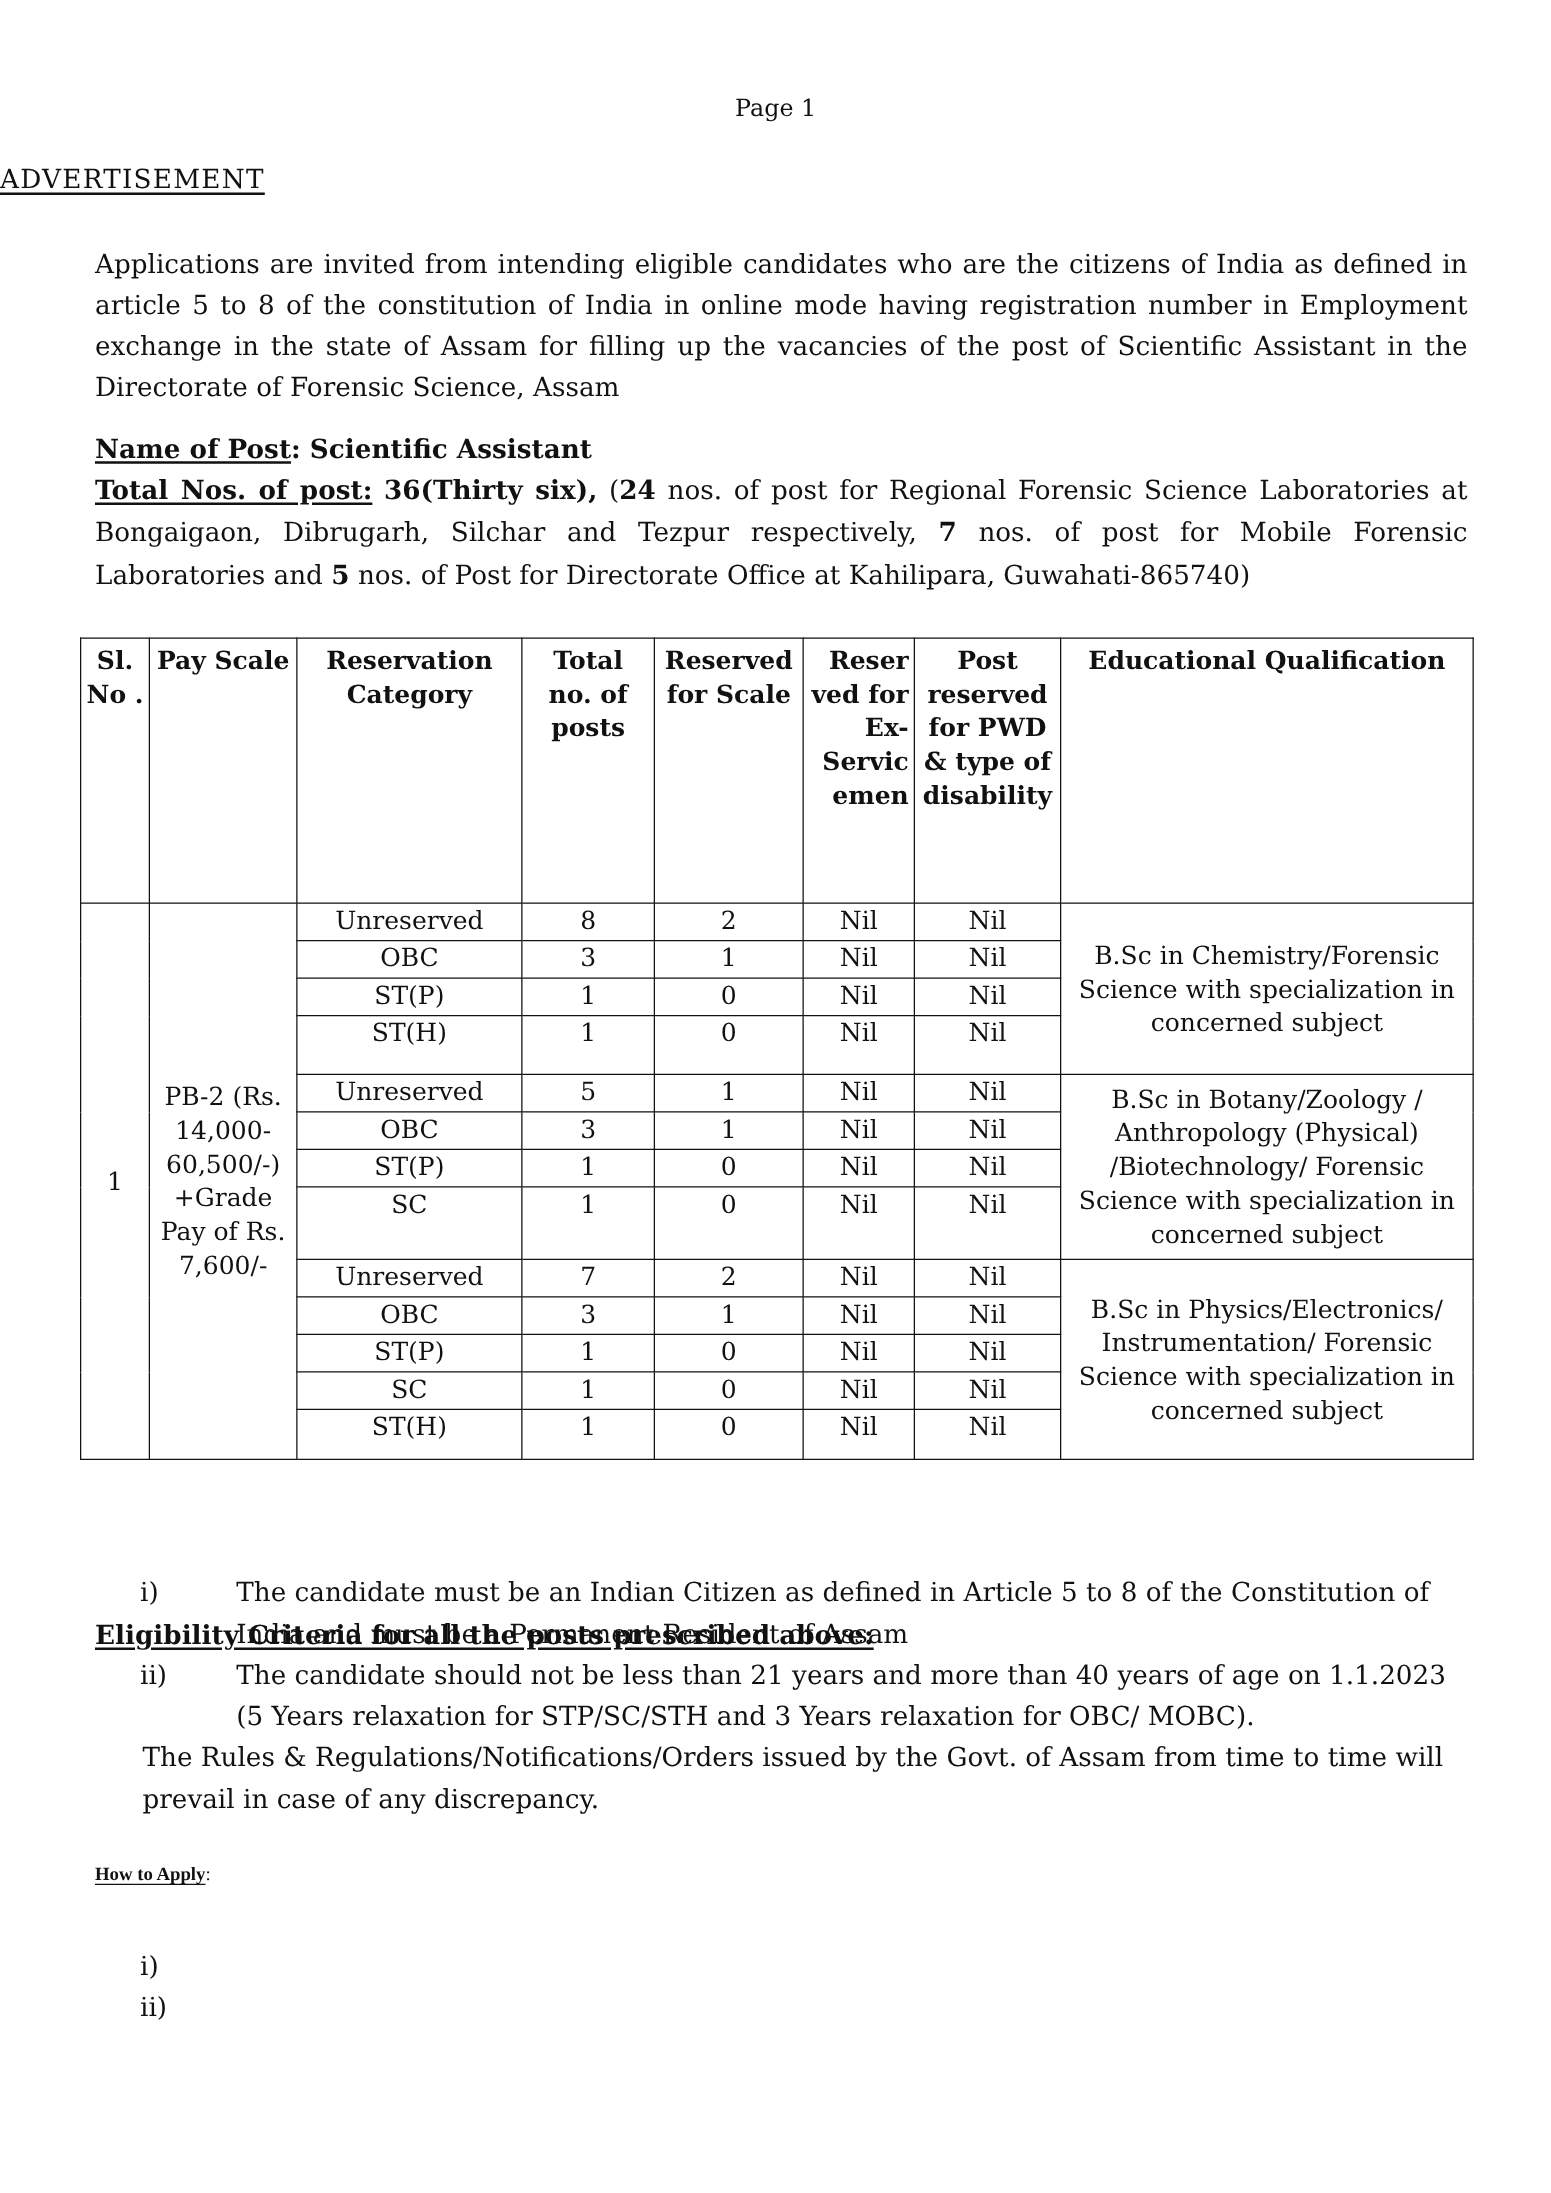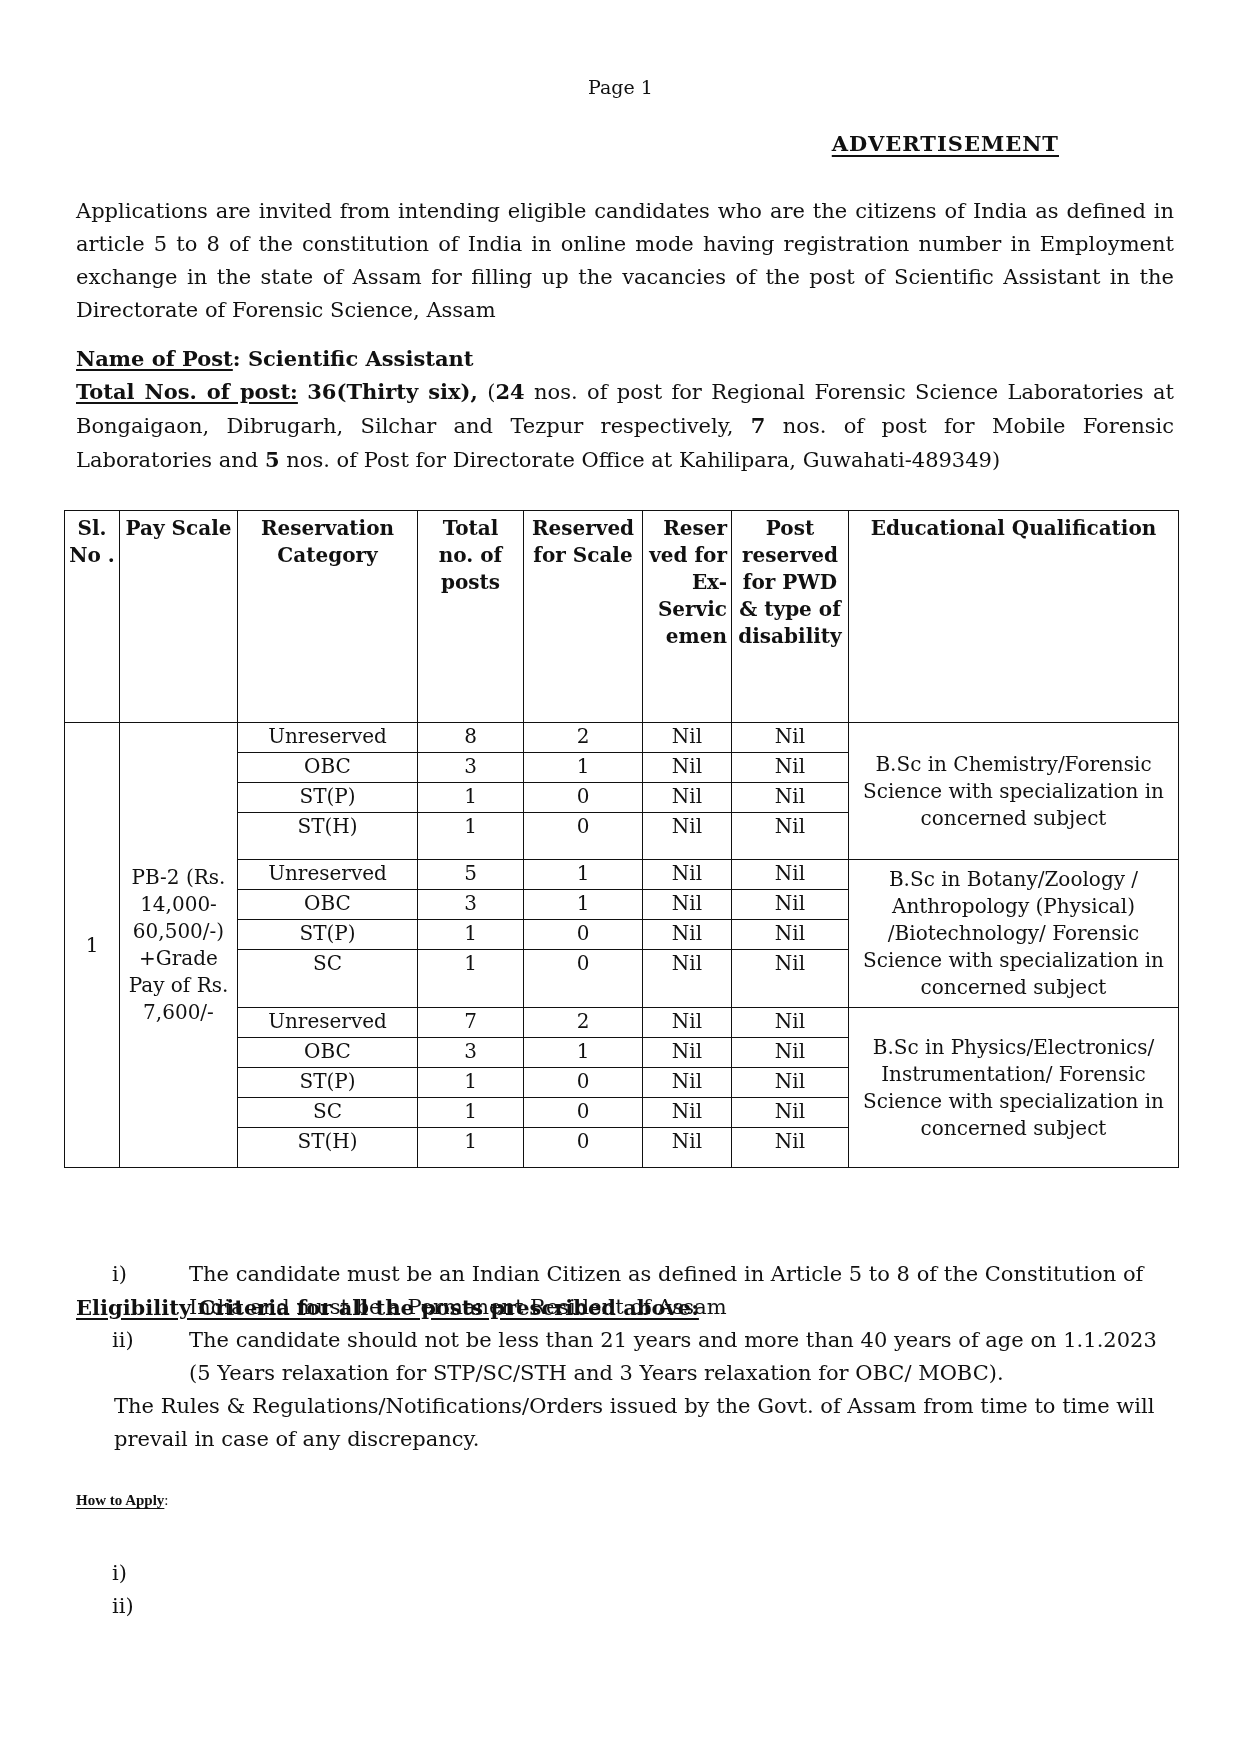--- a/index.html
+++ b/index.html
@@ -1,20 +1,20 @@
 <!DOCTYPE html>
 <html><head>
 <meta charset="utf-8">
 <style>
   html, body { margin:0; padding:0; background:#ffffff; }
   body { width:1241px; height:1754px; position:relative; overflow:hidden;
          font-family:"DejaVu Serif","Liberation Serif",serif; color:#111; }
   .abs { position:absolute; }
   .page-no { top:76px; left:0; width:1241px; text-align:center; font-size:19px; }
-  .title { top:131px; left:0; width:1059px; text-align:right; font-size:21px; font-weight:bold; letter-spacing:1px; }
+  .title { top:131px; left:0; width:1059px; text-align:left; font-size:21px; font-weight:normal; letter-spacing:1px; }
   .title span { text-decoration:underline; text-underline-offset:4px; }
   .intro { top:195px; left:76px; width:1098px; font-size:21px; line-height:33px; text-align:justify; }
   .post-name { top:342px; left:76px; width:1098px; font-size:21px; font-weight:bold; line-height:33px; }
   .post-total { top:375px; left:76px; width:1098px; font-size:21px; line-height:33px; text-align:justify; text-align-last:left; }
   .u { text-decoration:underline; text-underline-offset:3px; }
   .b { font-weight:bold; }
 
   table.posts { position:absolute; top:510px; left:64px; width:1114px; border-collapse:collapse;
                 font-size:20px; table-layout:fixed; }
   table.posts td, table.posts th { border:1.5px solid #111; padding:0 4px; vertical-align:top; text-align:center; }
@@ -43,21 +43,21 @@
 <div class="abs title"><span>ADVERTISEMENT</span></div>
 
 <div class="abs intro">Applications are invited from intending eligible candidates who are the citizens of India as defined in article 5 to 8 of the constitution of India in online mode having registration number in Employment exchange in the state of Assam for filling up the vacancies of the post of Scientific Assistant in the Directorate of Forensic Science, Assam</div>
 
 <div class="abs post-name">
   <span class="u">Name of Post</span><span>: Scientific Assistant</span>
 </div>
 <div class="abs post-total">
   <span class="u b">Total Nos. of post:</span>
   <span class="b">36(Thirty six),</span>
-  <span>(</span><span class="b">24</span><span> nos. of post for Regional Forensic Science Laboratories at Bongaigaon, Dibrugarh, Silchar and Tezpur respectively, </span><span class="b">7</span><span> nos. of post for Mobile Forensic Laboratories and </span><span class="b">5</span><span> nos. of Post for Directorate Office at Kahilipara, Guwahati-489349)</span>
+  <span>(</span><span class="b">24</span><span> nos. of post for Regional Forensic Science Laboratories at Bongaigaon, Dibrugarh, Silchar and Tezpur respectively, </span><span class="b">7</span><span> nos. of post for Mobile Forensic Laboratories and </span><span class="b">5</span><span> nos. of Post for Directorate Office at Kahilipara, Guwahati-865740)</span>
 </div>
 
 <table class="posts">
   <colgroup>
     <col style="width:55px">
       <col style="width:118px">
       <col style="width:180px">
       <col style="width:106px">
     <col style="width:119px">
       <col style="width:89px">

